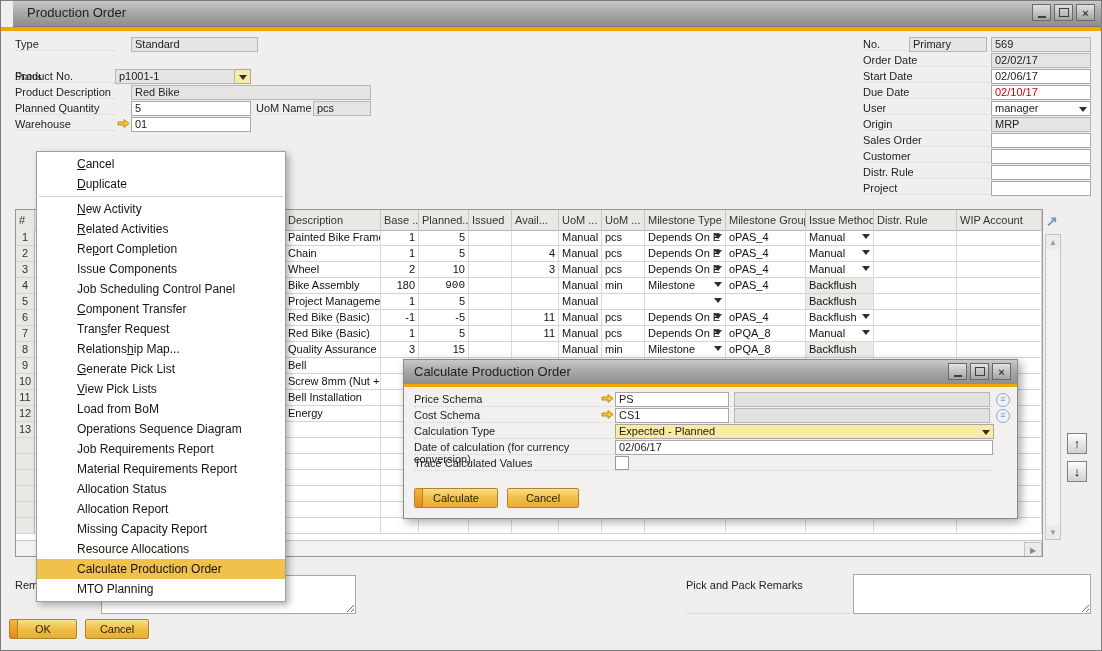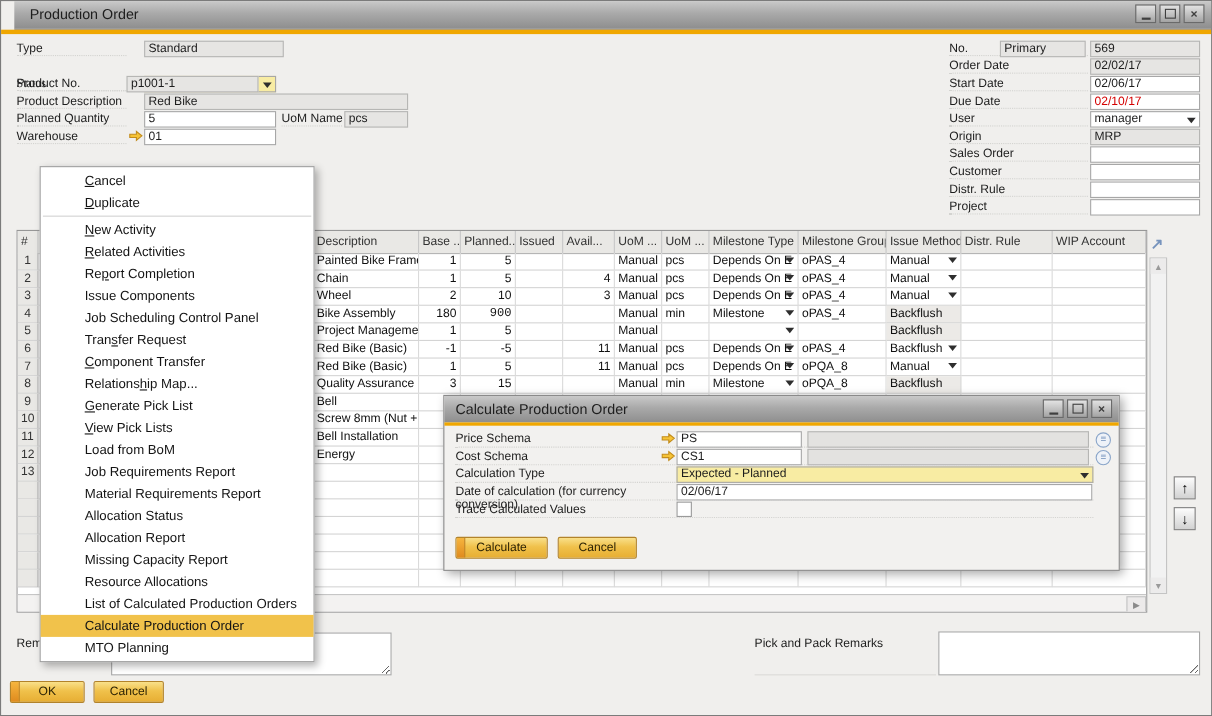--- a/index.html
+++ b/index.html
@@ -532,33 +532,33 @@
 
   <div class="menu" id="menu">
       <div class="mitem"><span class="u">C</span>ancel</div>
       <div class="mitem"><span class="u">D</span>uplicate</div>
       <div class="msep"></div>
       <div class="mitem"><span class="u">N</span>ew Activity</div>
       <div class="mitem"><span class="u">R</span>elated Activities</div>
       <div class="mitem">Re<span class="u">p</span>ort Completion</div>
       <div class="mitem">Issue Components</div>
       <div class="mitem">Job Scheduling Control Panel</div>
+      <div class="mitem"><span class="u">C</span>omponent Transfer</div>
       <div class="mitem">Tran<span class="u">s</span>fer Request</div>
-      <div class="mitem"><span class="u">C</span>omponent Transfer</div>
       <div class="mitem">Relations<span class="u">h</span>ip Map...</div>
       <div class="mitem"><span class="u">G</span>enerate Pick List</div>
       <div class="mitem"><span class="u">V</span>iew Pick Lists</div>
       <div class="mitem">Load from BoM</div>
+      <div class="mitem">Operations Sequence Diagram</div>
       <div class="mitem">Job Requirements Report</div>
       <div class="mitem">Material Requirements Report</div>
       <div class="mitem">Allocation Status</div>
       <div class="mitem">Allocation Report</div>
       <div class="mitem">Missing Capacity Report</div>
       <div class="mitem">Resource Allocations</div>
-      <div class="mitem">List of Calculated Production Orders</div>
       <div class="mitem hl">Calculate Production Order</div>
       <div class="mitem">MTO Planning</div>
     </div>
 
   <div class="dialog" id="dialog">
     <div class="dtitle">
       <span class="title">Calculate Production Order</span>
       <span class="winbtns" style="top:3px;">
         <span class="wbtn">
             <span class="glyph-min"></span>

